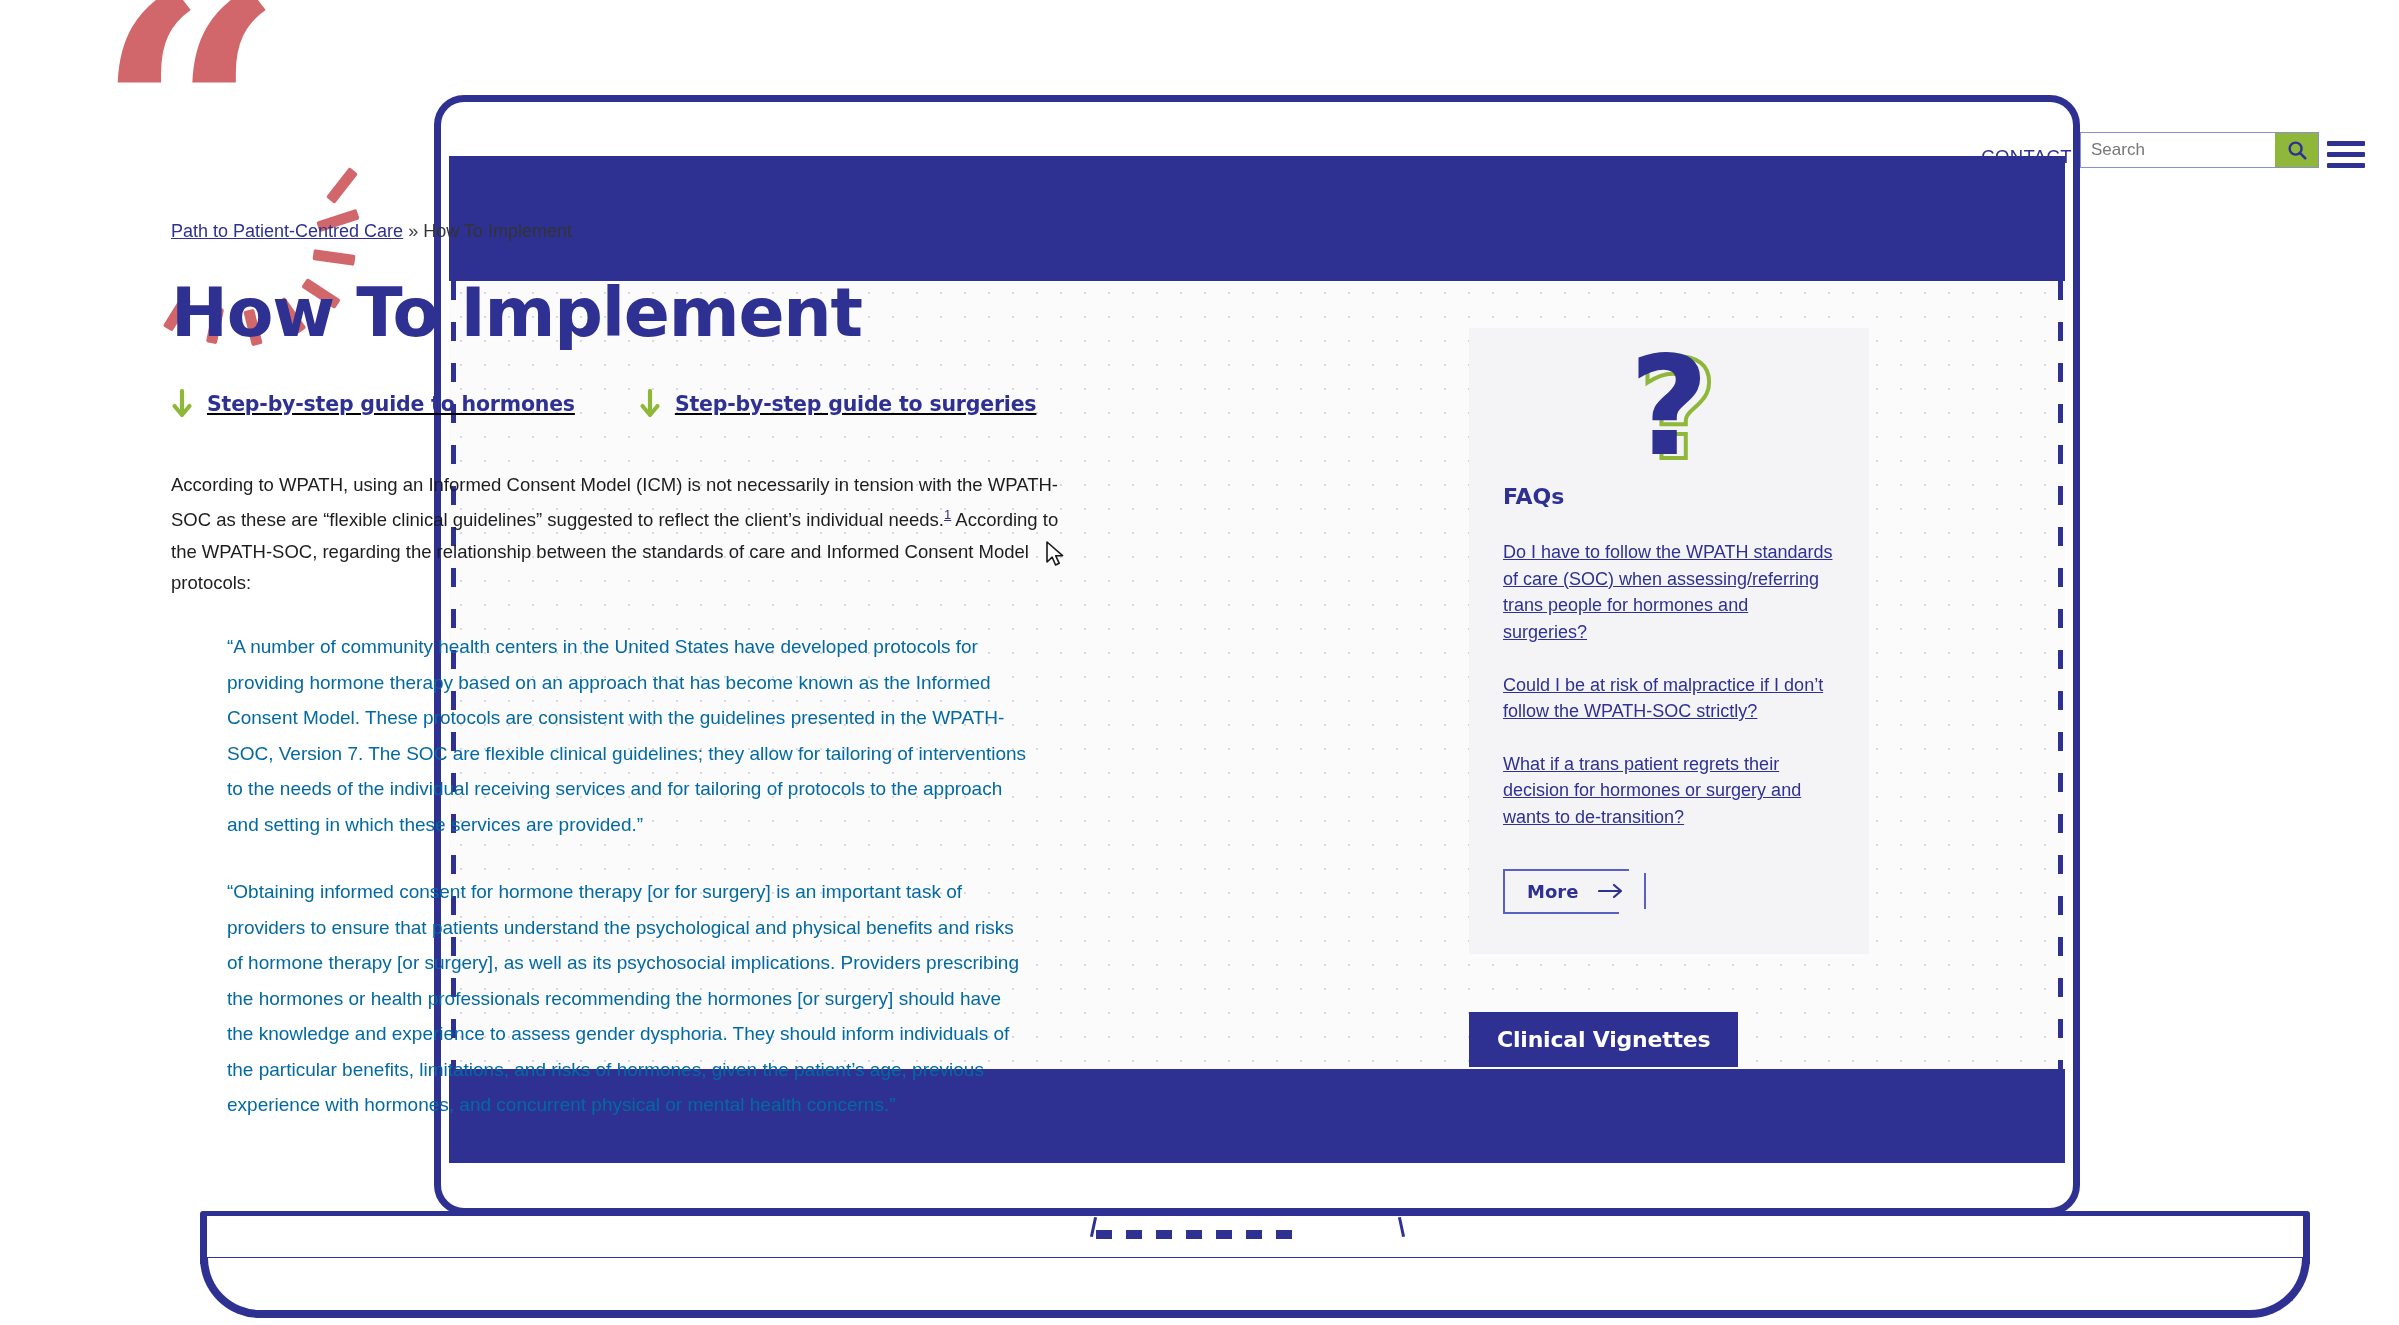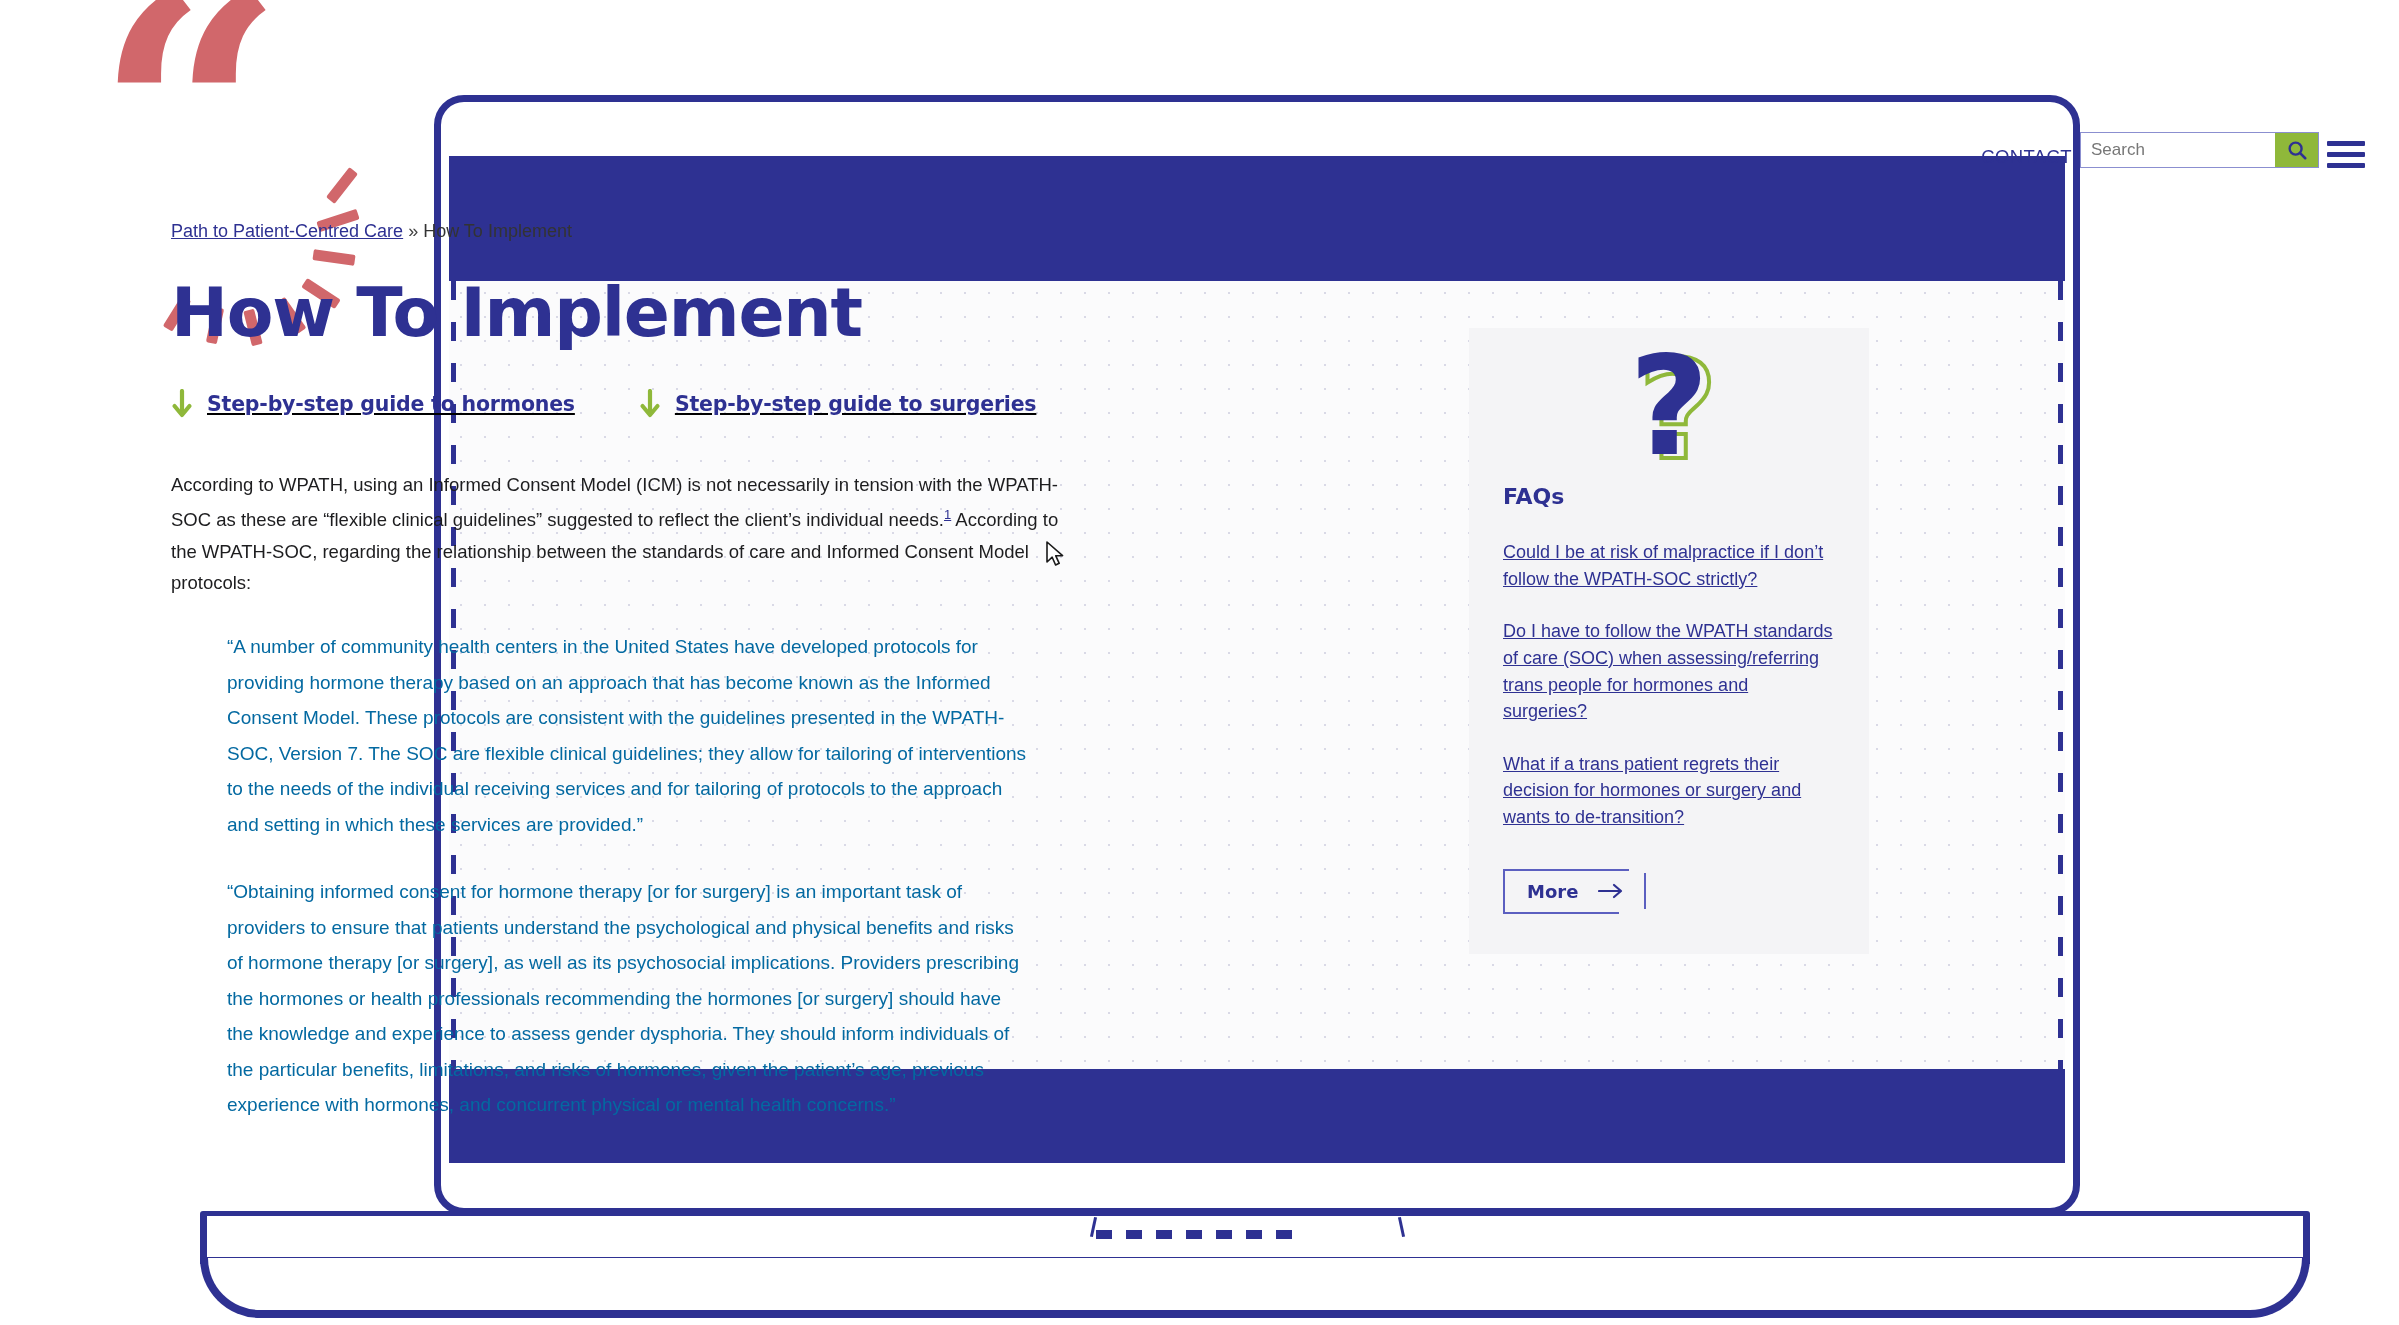--- a/index.html
+++ b/index.html
@@ -254,30 +254,31 @@
     </div>
   </div>
 
   <div class="sidebar">
     <div class="faq-card">
       <div class="qmark">
         <div class="q outline">?</div>
         <div class="q">?</div>
       </div>
       <div class="faq-title">FAQs</div>
+      <a class="faq-q">Do I have to follow the WPATH standards of care (SOC) when assessing/referring trans people for hormones and surgeries?</a>
       <a class="faq-q">Could I be at risk of malpractice if I don’t follow the WPATH-SOC strictly?</a>
-      <a class="faq-q">Do I have to follow the WPATH standards of care (SOC) when assessing/referring trans people for hormones and surgeries?</a>
       <a class="faq-q">What if a trans patient regrets their decision for hormones or surgery and wants to de-transition?</a>
       <div class="more-btn">
         <span>More</span>
         <svg width="26" height="16" viewBox="0 0 26 16">
           <line x1="1" y1="8" x2="22" y2="8" stroke="#2e3192" stroke-width="2.2" stroke-linecap="round"></line>
           <polyline points="16,2 23,8 16,14" fill="none" stroke="#2e3192" stroke-width="2.2" stroke-linecap="round" stroke-linejoin="round"></polyline>
         </svg>
       </div>
     </div>
+    <button class="vignettes-btn">Clinical Vignettes</button>
   </div>
 
   <svg class="cursor" viewBox="0 0 22 28">
     <polygon points="1,1 1,21 6.2,16.2 9.6,24 13.2,22.3 9.8,14.8 16.6,14.6" fill="#ffffff" stroke="#1a1a1a" stroke-width="1.6" stroke-linejoin="round"></polygon>
   </svg>
 
 </div>
 
 </body></html>

